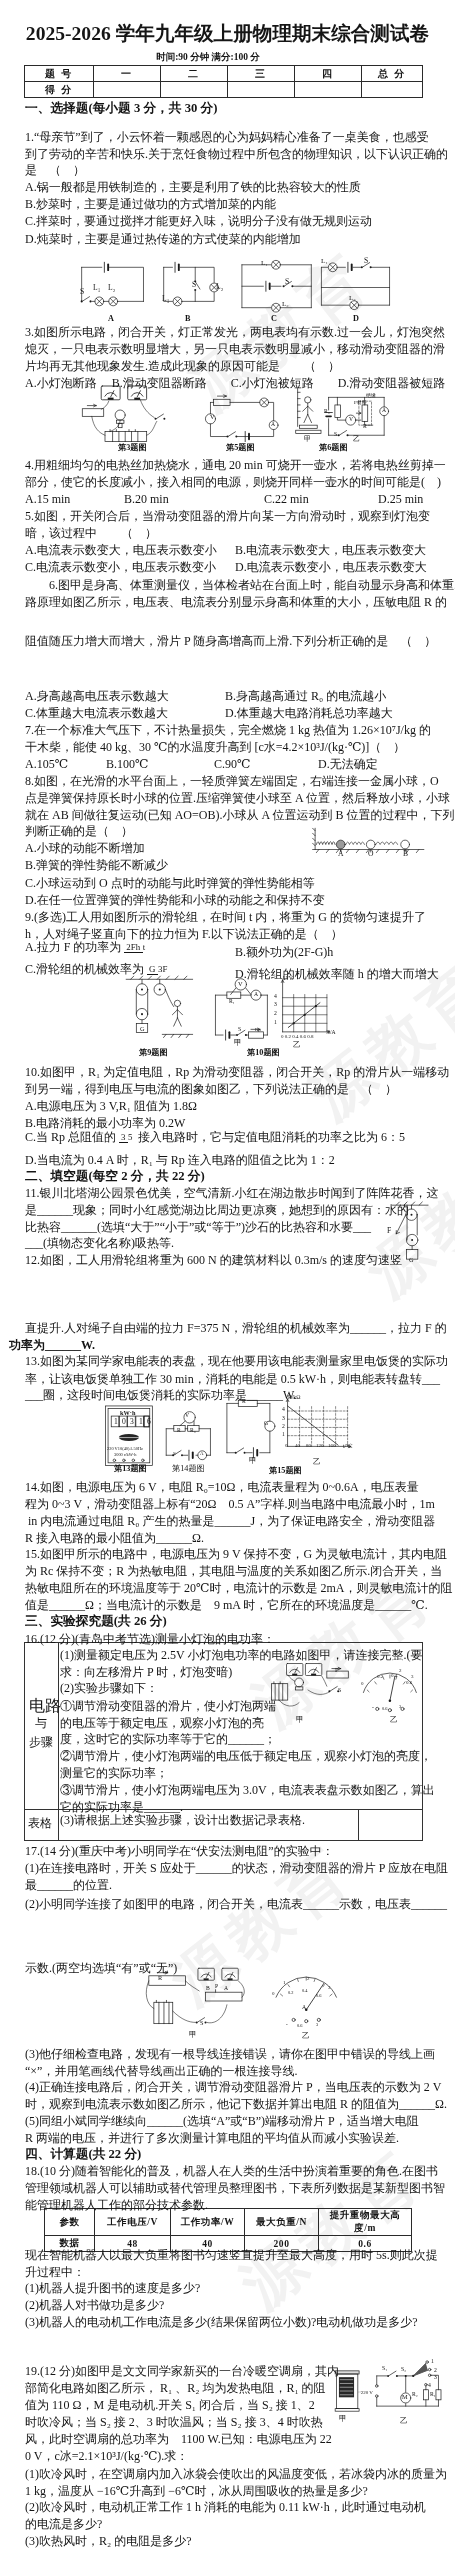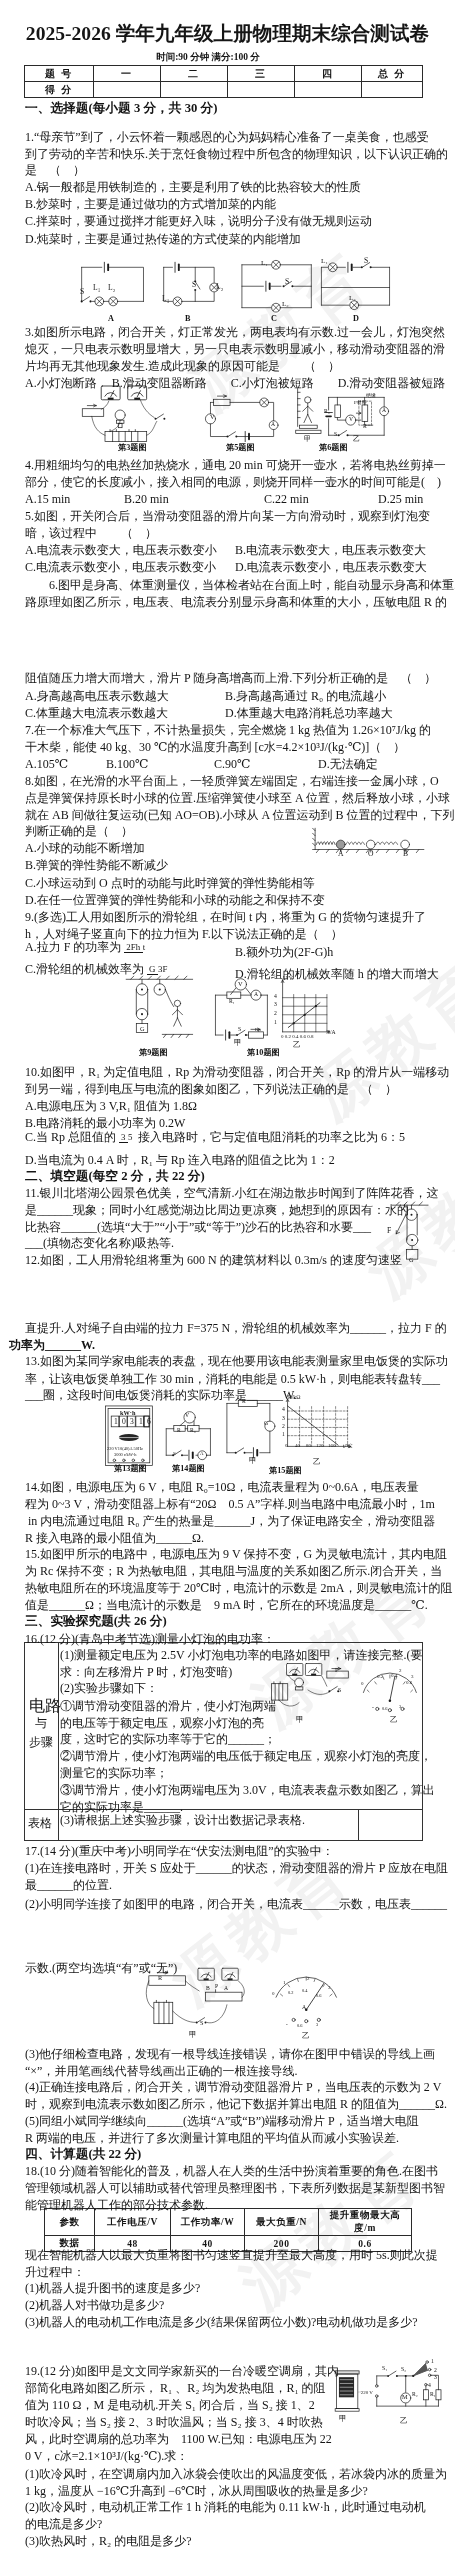--- a/index.html
+++ b/index.html
@@ -440,21 +440,21 @@
     <div class="ln" style="top: 492px; left: 264px; font-size: 12px;">C.22 min</div>
     <div class="ln" style="top: 492px; left: 378px; font-size: 12px;">D.25 min</div>
     <div class="ln" style="top: 509px; left: 25px; font-size: 12px;">5.如图，开关闭合后，当滑动变阻器的滑片向某一方向滑动时，观察到灯泡变</div>
     <div class="ln" style="top: 526px; left: 25px; font-size: 12px;">暗，该过程中　　（　）</div>
     <div class="ln" style="top: 543px; left: 25px; font-size: 12px;">A.电流表示数变大，电压表示数变小</div>
     <div class="ln" style="top: 543px; left: 235px; font-size: 12px;">B.电流表示数变大，电压表示数变大</div>
     <div class="ln" style="top: 560px; left: 25px; font-size: 12px;">C.电流表示数变小，电压表示数变小</div>
     <div class="ln" style="top: 560px; left: 235px; font-size: 12px;">D.电流表示数变小，电压表示数变大</div>
     <div class="ln" style="top: 578px; left: 25px; font-size: 12px; margin-left: 24px;">6.图甲是身高、体重测量仪，当体检者站在台面上时，能自动显示身高和体重.电</div>
     <div class="ln" style="top: 595px; left: 25px; font-size: 12px;">路原理如图乙所示，电压表、电流表分别显示身高和体重的大小，压敏电阻 R 的</div>
-    <div class="ln" style="top: 671px; left: 25px; font-size: 12px;">阻值随压力增大而增大，滑片 P 随身高增高而上滑.下列分析正确的是　（　）</div>
+    <div class="ln" style="top: 634px; left: 25px; font-size: 12px;">阻值随压力增大而增大，滑片 P 随身高增高而上滑.下列分析正确的是　（　）</div>
     <div class="ln" style="top: 689px; left: 25px; font-size: 12px;">A.身高越高电压表示数越大</div>
     <div class="ln" style="top: 689px; left: 225px; font-size: 12px;">B.身高越高通过 R₀ 的电流越小</div>
     <div class="ln" style="top: 706px; left: 25px; font-size: 12px;">C.体重越大电流表示数越大</div>
     <div class="ln" style="top: 706px; left: 225px; font-size: 12px;">D.体重越大电路消耗总功率越大</div>
     <div class="ln" style="top: 723px; left: 25px; font-size: 12px;">7.在一个标准大气压下，不计热量损失，完全燃烧 1 kg 热值为 1.26×10⁷J/kg 的</div>
     <div class="ln" style="top: 740px; left: 25px; font-size: 12px;">干木柴，能使 40 kg、30 ℃的水温度升高到 [c水=4.2×10³J/(kg·℃)]（　）</div>
     <div class="ln" style="top: 757px; left: 25px; font-size: 12px;">A.105℃</div>
     <div class="ln" style="top: 757px; left: 106px; font-size: 12px;">B.100℃</div>
     <div class="ln" style="top: 757px; left: 214px; font-size: 12px;">C.90℃</div>
     <div class="ln" style="top: 757px; left: 318px; font-size: 12px;">D.无法确定</div>
@@ -515,21 +515,21 @@
     <div class="ln" style="top: 1418px; left: 139px; font-size: 7.6px;">1</div>
     <div class="ln" style="top: 1418px; left: 147px; font-size: 7.6px;">6</div>
     <div class="ln" style="top: 1446px; left: 107px; font-size: 4.4px;">220 V10(40)A 50Hz</div>
     <div class="ln" style="top: 1452px; left: 114px; font-size: 4.4px;">3000 r/kW·h</div>
     <div class="ln" style="top: 1464px; left: 114px; font-size: 8.2px; font-weight: bold;">第13题图</div>
     <div class="ln" style="top: 1412px; left: 185px; font-size: 5.7px;">V</div>
     <div class="ln" style="top: 1427px; left: 177px; font-size: 5.7px;">R</div>
     <div class="ln" style="top: 1427px; left: 190px; font-size: 5.7px;">R₀</div>
     <div class="ln" style="top: 1451px; left: 200px; font-size: 5px;">A</div>
     <div class="ln" style="top: 1451px; left: 173px; font-size: 5px;">S</div>
-    <div class="ln" style="top: 1464px; left: 172px; font-size: 8.2px; font-weight: bold; text-align: right;">第14题图</div>
+    <div class="ln" style="top: 1464px; left: 172px; font-size: 8.2px; font-weight: normal; text-align: right;">第14题图</div>
     <div class="ln" style="top: 1398px; left: 242px; font-size: 5.7px;">R</div>
     <div class="ln" style="top: 1420px; left: 264px; font-size: 5.7px;">G</div>
     <div class="ln" style="top: 1457px; left: 249px; font-size: 7.6px;">甲</div>
     <div class="ln" style="top: 1394px; left: 288px; font-size: 5.7px;">R/kΩ</div>
     <div class="ln" style="top: 1406px; left: 282px; font-size: 5.7px;">4</div>
     <div class="ln" style="top: 1415px; left: 282px; font-size: 5.7px;">3</div>
     <div class="ln" style="top: 1423px; left: 282px; font-size: 5.7px;">2</div>
     <div class="ln" style="top: 1431px; left: 282px; font-size: 5.7px;">1</div>
     <div class="ln" style="top: 1443px; left: 285px; font-size: 5px;">0</div>
     <div class="ln" style="top: 1443px; left: 295px; font-size: 5px;">40</div>

